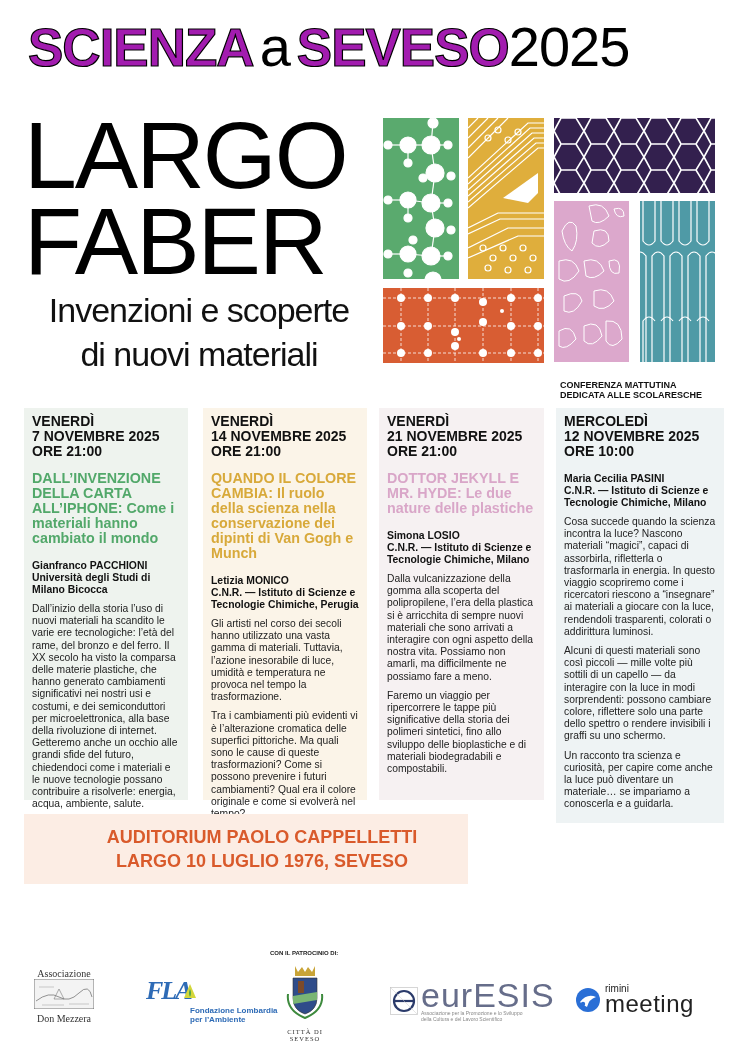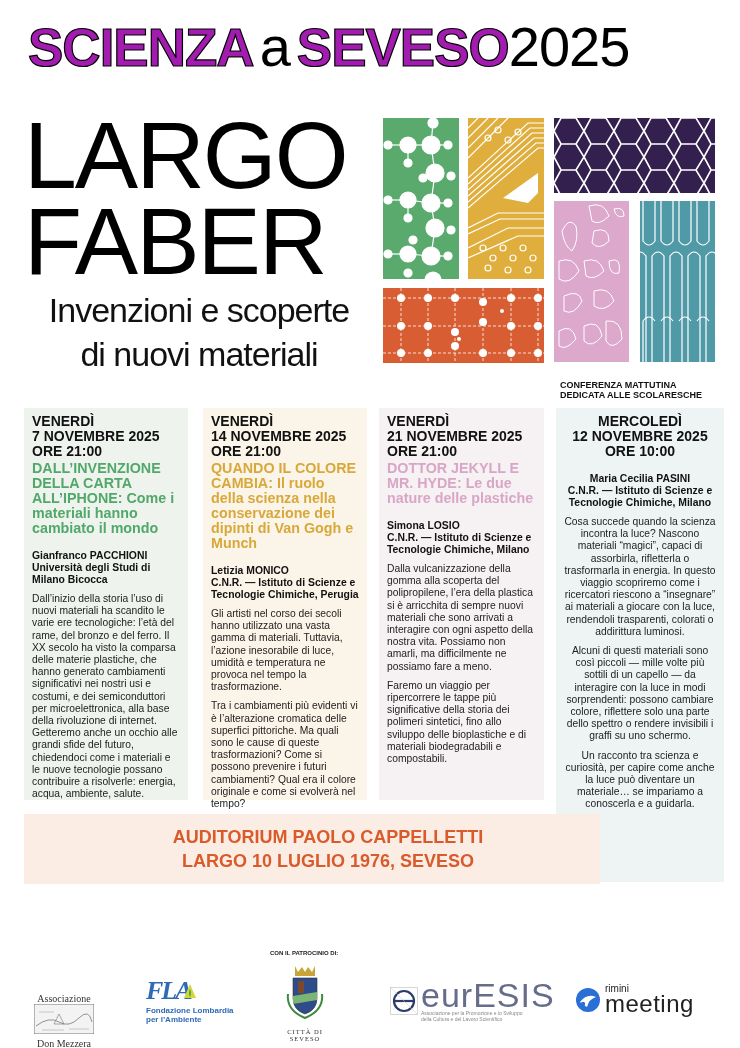--- a/index.html
+++ b/index.html
@@ -14,44 +14,44 @@
   .title-block { position: absolute; left: 24px; top: 112px; width: 350px; }
   .big { font-family: "Liberation Sans", sans-serif; font-size: 95px; line-height: 86px; font-weight: 400; letter-spacing: -2px; color: #000; }
   .sub { font-family: "Liberation Sans", sans-serif; font-size: 34px; line-height: 36px; letter-spacing: -1px; text-align: center; color: #111; margin-top: 8px; }
 
   .art { position: absolute; }
   .art svg { display: block; }
 
   .cards { position: absolute; top: 408px; left: 24px; }
   .card { position: absolute; padding: 6px 8px 0 8px; }
   .card .date { font-weight: 700; font-size: 14px; line-height: 15px; color: #111; }
-  .card .ttl { font-weight: 700; font-size: 14.3px; line-height: 15px; margin-top: 2px; }
+  .card .ttl { font-weight: 700; font-size: 14.3px; line-height: 15px; margin-top: 12px; }
   .card .spk { font-weight: 700; font-size: 10.4px; line-height: 12px; margin-top: 14px; color: #111; }
   .card .body p { font-size: 10.3px; line-height: 12.2px; color: #222; margin-top: 7px; }
 
   .c1 { left: 0; top: 0; width: 164px; height: 392px; background: #eef3ee; }
   .c1 .ttl { color: #52a86a; }
   .c2 { left: 179px; top: 0; width: 164px; height: 392px; background: #fbf4e8; }
   .c2 .ttl { color: #d8a93a; }
   .c3 { left: 355px; top: 0; width: 165px; height: 392px; background: #f6f1f2; }
   .c3 .ttl { color: #d9a6c8; }
-  .c4 { left: 532px; top: 0; width: 168px; height: 474px; background: #eef3f4; text-align: center; }
+  .c4 { left: 532px; top: 0; width: 168px; height: 415px; background: #eef3f4; }
   .c4 .ttl { color: #4a9aa8; }
 
   .morning { position: absolute; left: 560px; top: 380px; font-weight: 700; font-size: 9px; line-height: 10px; color: #111; }
 
-  .venue { position: absolute; left: 24px; top: 814px; width: 576px; height: 70px; background: #fcede4; display: flex; flex-direction: column; align-items: center; justify-content: center; padding-left: 32px; }
+  .venue { position: absolute; left: 24px; top: 814px; width: 444px; height: 70px; background: #fcede4; display: flex; flex-direction: column; align-items: center; justify-content: center; padding-left: 32px; }
   .venue div { color: #d95a2b; font-weight: 700; font-size: 18px; line-height: 24px; }
 
   .logos { position: absolute; left: 0; top: 940px; width: 740px; height: 108px; }
   .logo { position: absolute; }
   .patrocinio { position: absolute; left: 270px; top: 10px; font-size: 6px; font-weight: 700; color: #222; }
   .dm-title, .dm-foot { font-family: "Liberation Serif", serif; font-size: 10px; color: #333; text-align: center; }
   .fla-word { font-weight: 900; font-size: 26px; color: #2e6bb6; letter-spacing: -2px; font-style: italic; font-family: Liberation Serif, serif; }
-  .fla-sub { font-size: 8px; color: #2e6bb6; font-weight: 700; line-height: 9px; }
+  .fla-sub { font-size: 8px; color: #2e6bb6; font-weight: 700; line-height: 9px; margin-left: 44px; }
   .seveso-cap { font-family: "Liberation Serif", serif; font-size: 6.5px; color: #333; letter-spacing: 1px; text-align: center; }
   .eur-word { font-size: 34px; color: #666d8a; font-weight: 300; letter-spacing: 1px; line-height: 30px; }
   .eur-sub { font-size: 5px; color: #888; line-height: 6px; }
   .rm-small { font-size: 10px; color: #222; line-height: 9px; }
   .rm-word { font-size: 24px; color: #222; line-height: 22px; letter-spacing: 0.5px; text-align: center; }
 </style>
 </head>
 <body>
 
 <div class="header">
@@ -302,21 +302,21 @@
 </div>
 
 <div class="venue">
   <div>AUDITORIUM PAOLO CAPPELLETTI</div>
   <div>LARGO 10 LUGLIO 1976, SEVESO</div>
 </div>
 
 <div class="logos">
   <div class="patrocinio">CON IL PATROCINIO DI:</div>
 
-  <div class="logo" style="left:34px; top:28px; width:60px;margin-top:25px;">
+  <div class="logo" style="left:34px; top:28px; width:60px;">
     <div class="dm-title">Associazione</div>
     <svg width="60" height="30" viewBox="0 0 60 30">
       <rect x="0" y="0" width="60" height="30" fill="#f3f3f3" stroke="#555" stroke-width="0.8"></rect>
       <path d="M2 22 Q15 12 25 18 T45 14 T58 18" stroke="#777" fill="none" stroke-width="0.8"></path>
       <path d="M20 20 L25 10 L30 20 Z" fill="none" stroke="#777" stroke-width="0.6"></path>
       <path d="M5 8 H20 M8 26 H30 M35 25 H55" stroke="#999" stroke-width="0.5"></path>
     </svg>
     <div class="dm-foot">Don Mezzera</div>
   </div>
 

